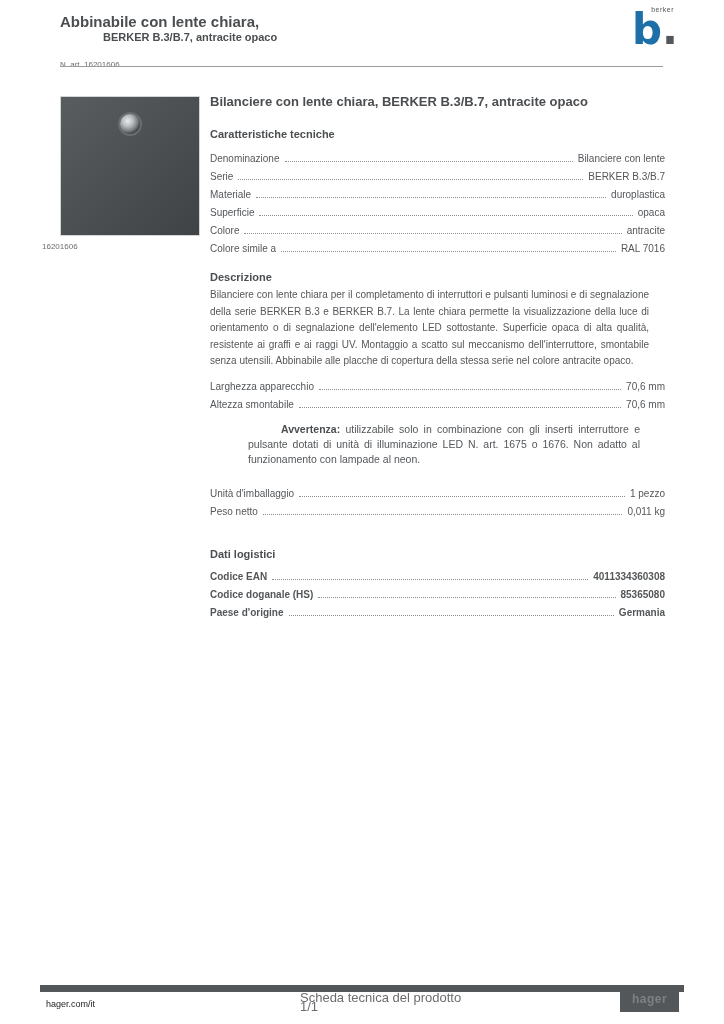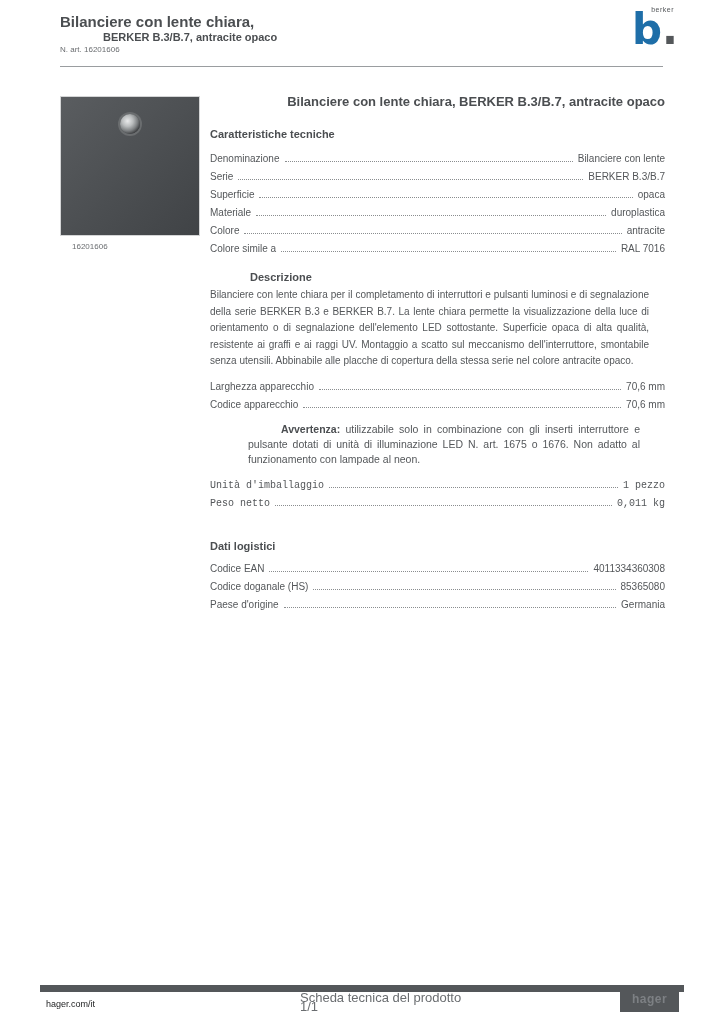--- a/index.html
+++ b/index.html
@@ -2,46 +2,46 @@
 <html><head>
 <meta charset="utf-8">
 <style>
   html,body{margin:0;padding:0;background:#e8e8e8;}
   .page{position:relative;width:724px;height:1024px;background:#ffffff;overflow:hidden;
         font-family:"Liberation Sans",sans-serif;color:#54575a;}
   
   .header{position:absolute;left:60px;top:13px;}
   .h-line1{font-size:15px;font-weight:bold;line-height:18px;color:#4b4e51;}
   .h-line2{font-size:11px;font-weight:bold;line-height:13px;color:#4b4e51;padding-left:43px;}
-  .h-line3{font-size:8px;line-height:10px;margin-top:1px;color:#6a6d70;}
+  .h-line3{font-size:8px;line-height:10px;margin-top:16px;color:#6a6d70;}
   .rule{position:absolute;left:60px;top:66px;width:603px;height:1px;background:#9a9da0;}
   
   .brand{position:absolute;left:630px;top:6px;width:48px;text-align:right;}
   .brand-word{font-size:7px;letter-spacing:.5px;color:#54575a;display:block;margin-right:4px;}
   .brand-b{font-size:42px;font-weight:bold;line-height:34px;color:#1e6ea8;font-family:"DejaVu Sans",sans-serif;}
   .brand-b .dot{color:#54575a;}
   
   .photo{position:absolute;left:60px;top:96px;width:140px;height:140px;
          background:linear-gradient(135deg,#5a5d60 0%,#4e5154 45%,#404346 100%);
          border:1px solid #d4d5d6;box-sizing:border-box;}
   .lens{position:absolute;left:50%;top:17px;transform:translateX(-50%);width:20px;height:20px;border-radius:50%;
         background:radial-gradient(circle at 38% 35%,#e9eaeb 0%,#babdbe 30%,#7d8082 55%,#3c3e40 75%,#2e3031 100%);
         box-shadow:0 0 0 2px #6a6d6f;}
-  .caption{position:absolute;left:72px;top:242px;font-size:8px;color:#6a6d70;}
+  .caption{position:absolute;left:42px;top:242px;font-size:8px;color:#6a6d70;}
   
   .content{position:absolute;left:210px;top:94px;width:455px;}
-  .title{font-size:13px;font-weight:bold;line-height:16px;color:#4b4e51;text-align:right;}
+  .title{font-size:13px;font-weight:bold;line-height:16px;color:#4b4e51;}
   .h2{font-size:11px;font-weight:bold;line-height:13px;color:#4b4e51;}
   .h2.specs{margin-top:18px;}
-  .h2.desc{margin-top:13px;margin-left:40px;}
+  .h2.desc{margin-top:13px;}
   .h2.logi{margin-top:27px;}
   .rows{margin-top:9px;}
   .rows.dims{margin-top:8px;}
-  .rows.pack{margin-top:10px;font-family:Liberation Mono, monospace;}
-  .rows.logi{margin-top:7px;}
+  .rows.pack{margin-top:18px;}
+  .rows.logi{margin-top:7px;font-weight:bold;}
   .row{display:flex;align-items:baseline;height:18px;font-size:10px;line-height:18px;}
   .rl{white-space:nowrap;}
   .dots{flex:1 1 auto;border-bottom:1px dotted #8a8d8f;margin:0 5px 4px 5px;min-width:20px;}
   .rv{white-space:nowrap;text-align:right;}
   .para{margin:3px 16px 0 0;font-size:10px;line-height:16.5px;text-align:justify;color:#54575a;}
   .note{margin:8px 0 0 38px;width:392px;font-size:10.5px;line-height:15px;text-align:justify;}
   .note b{color:#4b4e51;margin-left:33px;}
   
   .f-bar{position:absolute;left:40px;top:985px;width:644px;height:7px;background:#54575a;}
   .f-sitebox{position:absolute;left:46px;top:992px;width:124px;height:24px;background:#ffffff;
@@ -51,21 +51,21 @@
   .f-logo{position:absolute;left:620px;top:985px;width:59px;height:27px;background:#54575a;
           display:flex;align-items:center;justify-content:center;}
   .f-logo span{color:#7d8084;font-weight:bold;font-size:12px;letter-spacing:.5px;}
 </style>
 </head>
 <body>
 
 <div class="page">
 
   <div class="header">
-    <div class="h-line1">Bilanciere con lente chiara,</div>
+    <div class="h-line1">Abbinabile con lente chiara,</div>
     <div class="h-line2">BERKER B.3/B.7, antracite opaco</div>
     <div class="h-line3">N. art. 16201606</div>
   </div>
   <div class="rule"></div>
 
   <div class="brand">
     <span class="brand-word">berker</span>
     <span class="brand-b"><span>b</span><span class="dot">.</span></span>
   </div>
 
@@ -83,28 +83,28 @@
         <span class="rl">Denominazione</span>
         <span class="dots"></span>
         <span class="rv">Bilanciere con lente</span>
       </div>
       <div class="row">
         <span class="rl">Serie</span>
         <span class="dots"></span>
         <span class="rv">BERKER B.3/B.7</span>
       </div>
       <div class="row">
+        <span class="rl">Materiale</span>
+        <span class="dots"></span>
+        <span class="rv">duroplastica</span>
+      </div>
+      <div class="row">
         <span class="rl">Superficie</span>
         <span class="dots"></span>
         <span class="rv">opaca</span>
-      </div>
-      <div class="row">
-        <span class="rl">Materiale</span>
-        <span class="dots"></span>
-        <span class="rv">duroplastica</span>
       </div>
       <div class="row">
         <span class="rl">Colore</span>
         <span class="dots"></span>
         <span class="rv">antracite</span>
       </div>
       <div class="row">
         <span class="rl">Colore simile a</span>
         <span class="dots"></span>
         <span class="rv">RAL 7016</span>
@@ -114,21 +114,21 @@
     <div class="h2 desc">Descrizione</div>
     <p class="para">Bilanciere con lente chiara per il completamento di interruttori e pulsanti luminosi e di segnalazione della serie BERKER B.3 e BERKER B.7. La lente chiara permette la visualizzazione della luce di orientamento o di segnalazione dell'elemento LED sottostante. Superficie opaca di alta qualità, resistente ai graffi e ai raggi UV. Montaggio a scatto sul meccanismo dell'interruttore, smontabile senza utensili. Abbinabile alle placche di copertura della stessa serie nel colore antracite opaco.</p>
 
     <div class="rows dims">
       <div class="row">
         <span class="rl">Larghezza apparecchio</span>
         <span class="dots"></span>
         <span class="rv">70,6 mm</span>
       </div>
       <div class="row">
-        <span class="rl">Codice apparecchio</span>
+        <span class="rl">Altezza smontabile</span>
         <span class="dots"></span>
         <span class="rv">70,6 mm</span>
       </div>
     </div>
 
     <p class="note"><b>Avvertenza:</b><span> utilizzabile solo in combinazione con gli inserti interruttore e pulsante dotati di unità di illuminazione LED N. art. 1675 o 1676. Non adatto al funzionamento con lampade al neon.</span></p>
 
     <div class="rows pack">
       <div class="row">
         <span class="rl">Unità d'imballaggio</span>

